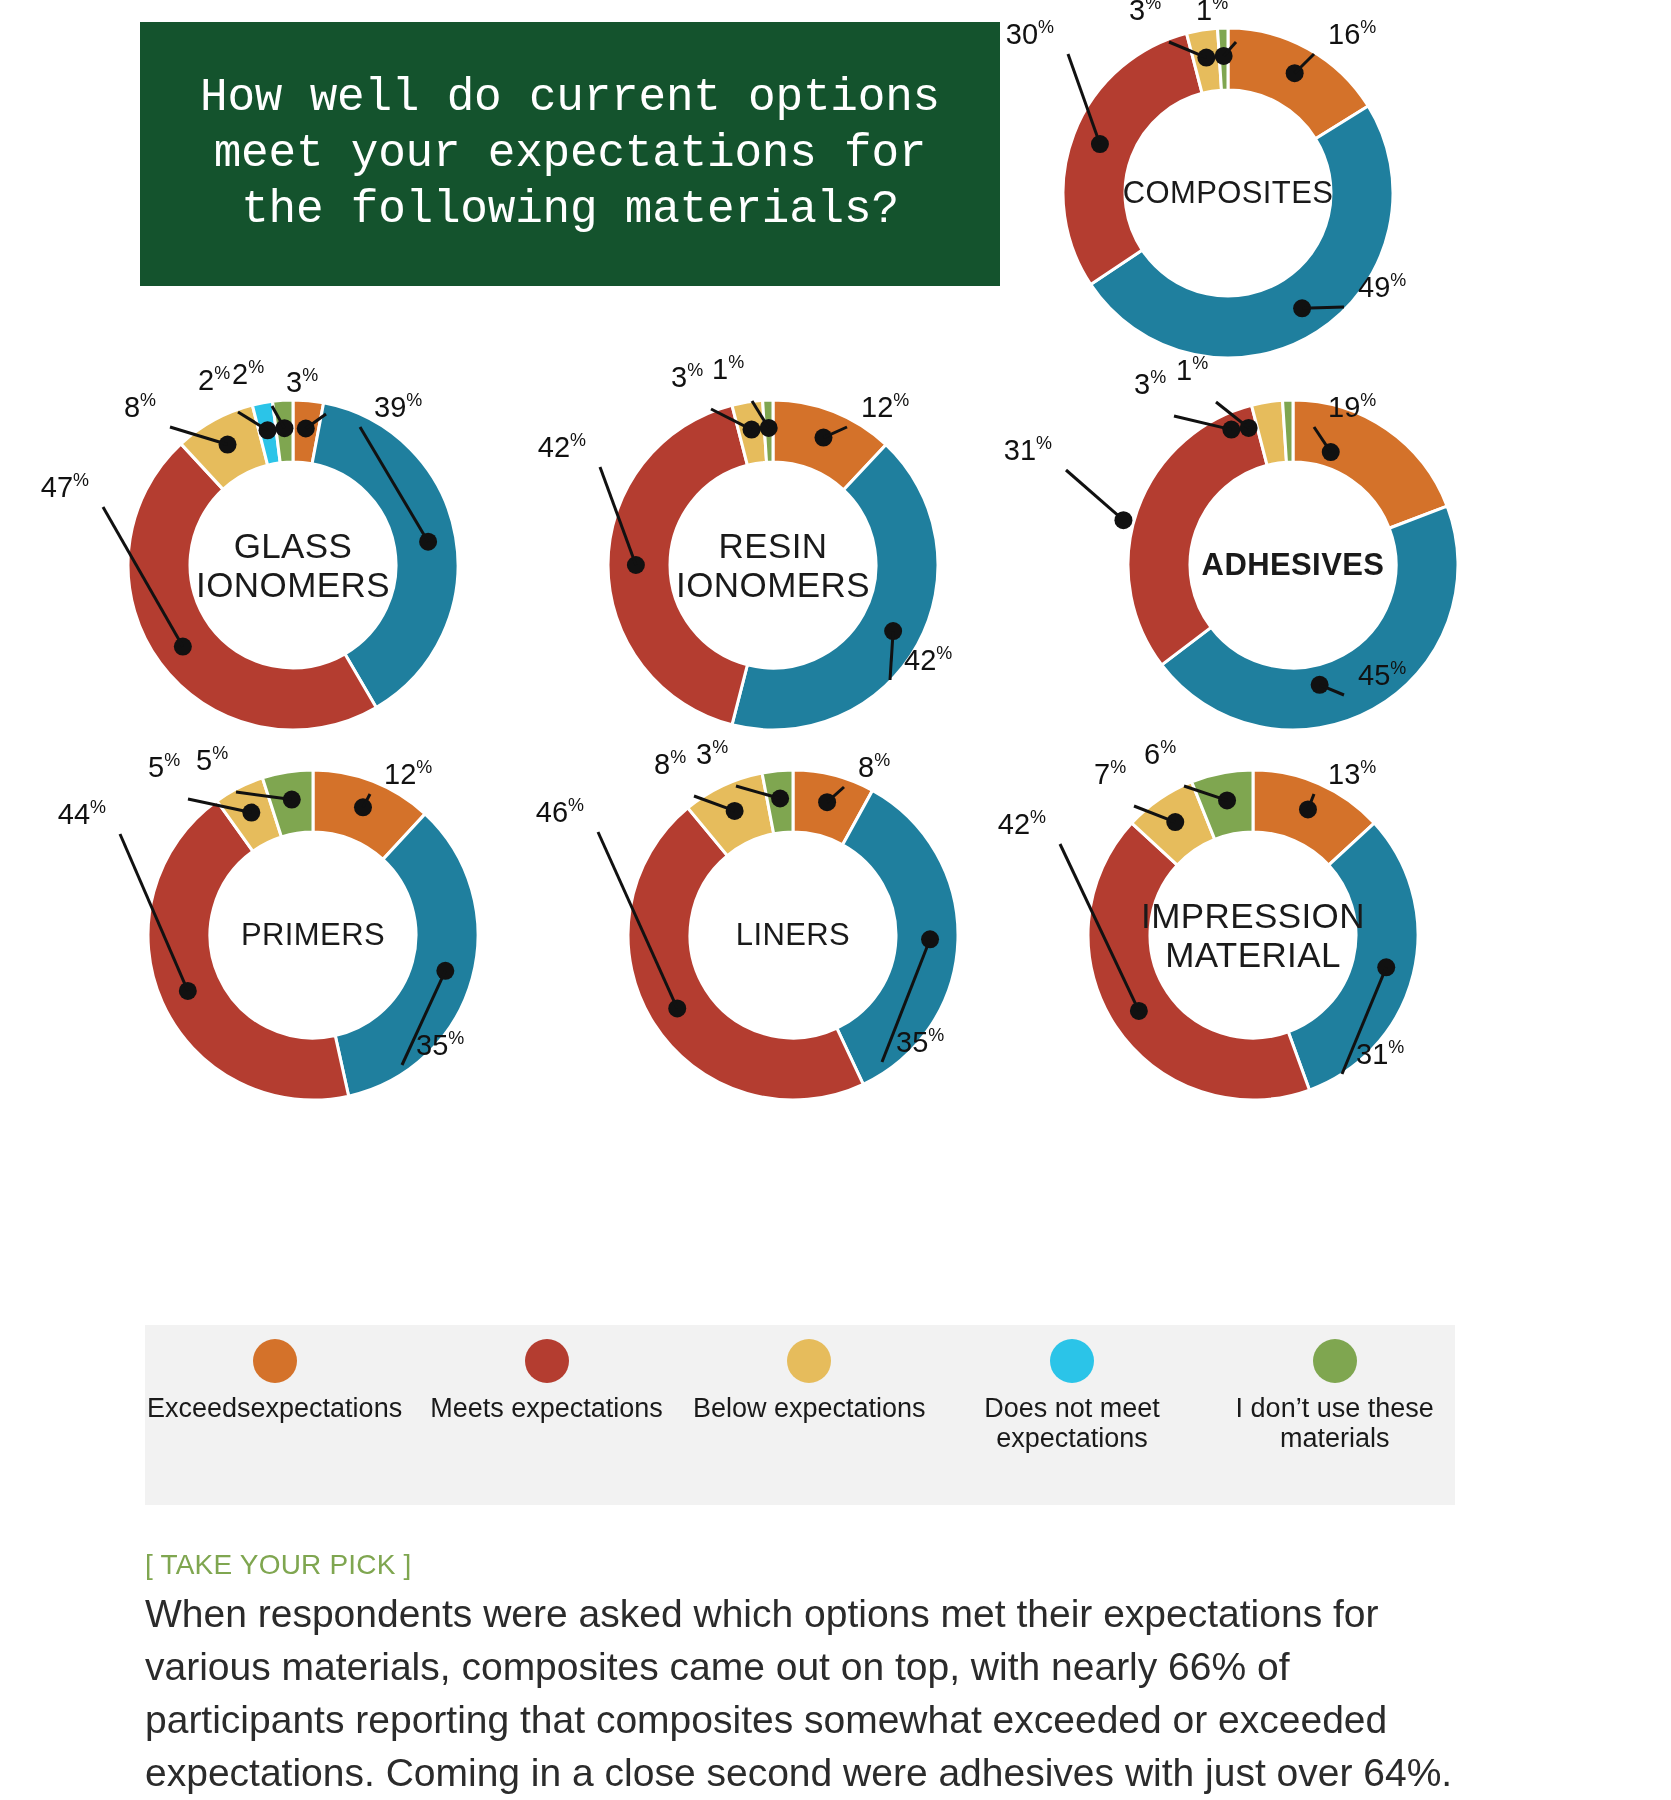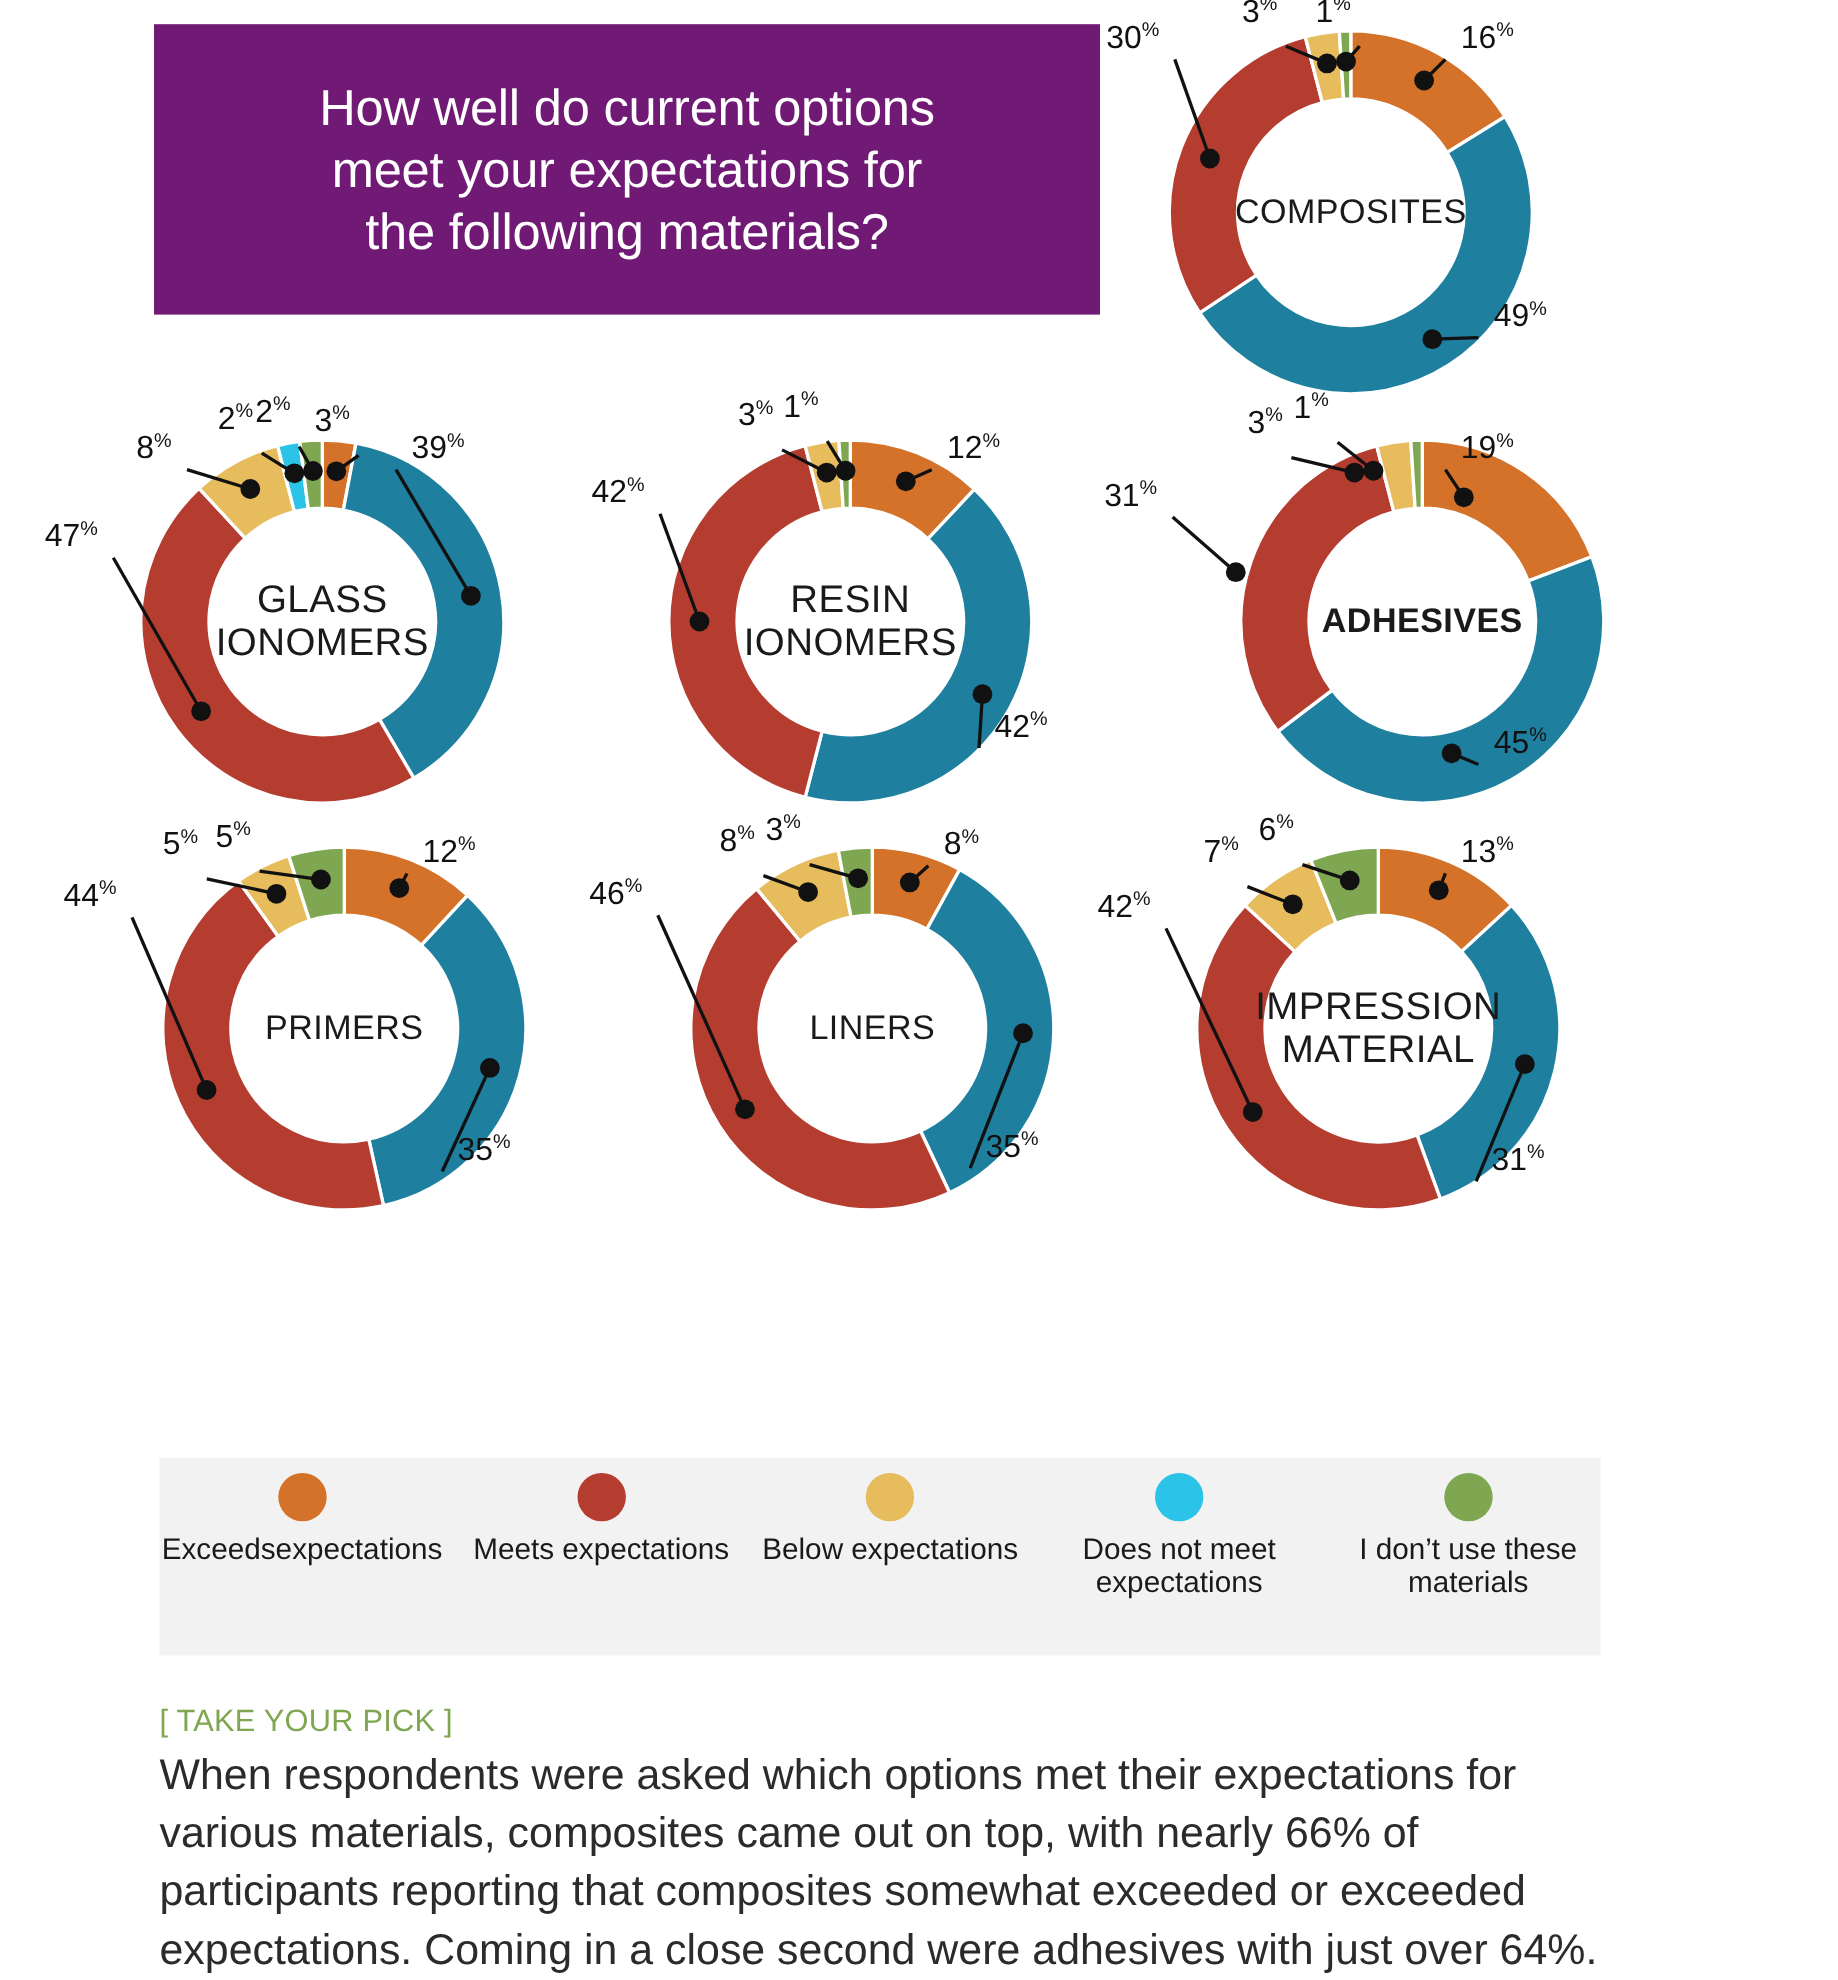--- a/index.html
+++ b/index.html
@@ -8,21 +8,21 @@
     font-family:"Liberation Sans", sans-serif;color:#231f20;
   }
   .canvas{position:absolute;left:0;top:0;width:1671px;height:1800px;}
 
   
   .title-box{
     position:absolute;left:140px;top:22px;width:860px;height:264px;
     background:#7aa council;
     display:flex;align-items:center;justify-content:center;
   }
-  .title-box{background:#701a75;}
+  .title-box{background:#14532d;font-family:Liberation Mono, monospace;}
   .title-text{
     color:#ffffff;font-size:46px;line-height:1.22;text-align:center;
     font-weight:400;letter-spacing:-0.2px;padding:0 24px;
   }
 
   
   .chart{position:absolute;}
   .donut-svg{display:block;overflow:visible;}
   .center-label{
     position:absolute;left:0;right:0;top:50%;transform:translateY(-50%);

